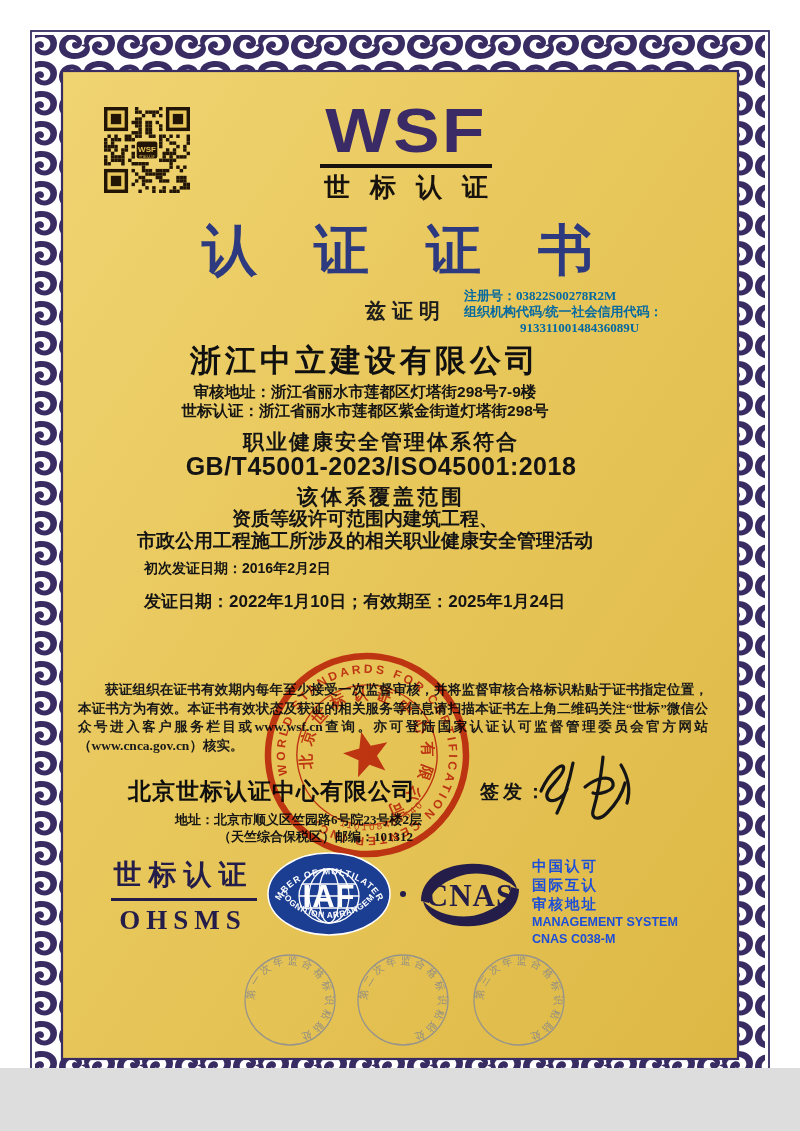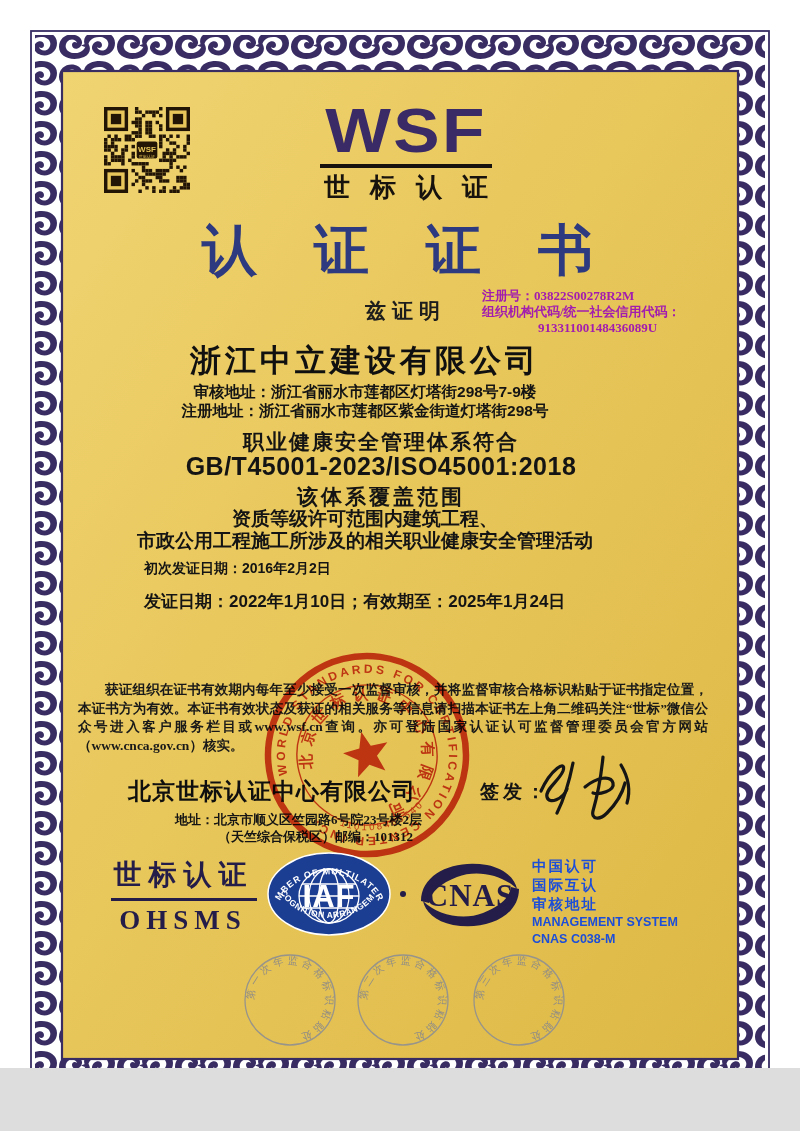--- a/index.html
+++ b/index.html
@@ -10,21 +10,21 @@
   
   .hdr{position:absolute;left:318px;top:101px;width:176px;text-align:center;}
   .wsf{font-size:61px;font-weight:900;color:#3a2a66;letter-spacing:2px;line-height:0.96;
        transform:scale(1.14,1.04);transform-origin:center;}
   .wsf-rule{height:4px;background:#17120d;margin:4px 2px 2px 2px;}
   .wsf-sub{font-size:26px;font-weight:800;color:#17120d;letter-spacing:20px;margin-right:-20px;white-space:nowrap;}
   
   .title{position:absolute;left:202px;top:214px;font-size:55px;font-weight:800;color:#2e3a7f;
          letter-spacing:57px;white-space:nowrap;}
   .zi{position:absolute;left:365px;top:297px;font:600 21px "Liberation Serif",serif;letter-spacing:6px;color:#1d1d1d;}
-  .reg{position:absolute;left:482px;top:288px;font:700 13px "Liberation Serif",serif;line-height:16px;color:#a21caf;}
+  .reg{position:absolute;left:464px;top:288px;font:700 13px "Liberation Serif",serif;line-height:16px;color:#0369a1;}
   .reg .l3{padding-left:56px;}
   .c365{position:absolute;left:45px;width:640px;text-align:center;white-space:nowrap;}
   .c381{position:absolute;left:61px;width:640px;text-align:center;white-space:nowrap;}
   .company{top:340px;font-size:31px;font-weight:800;letter-spacing:4px;color:#101010;}
   .addr1{top:382px;font-size:15.5px;font-weight:700;}
   .addr2{top:401px;font-size:15.5px;font-weight:700;}
   .sysline{top:428px;font:700 21px "Liberation Serif",serif;letter-spacing:2px;}
   .gbline{top:452px;font-size:25px;font-weight:800;letter-spacing:0.5px;}
   .scopelab{top:483px;font:700 21px "Liberation Serif",serif;letter-spacing:3px;}
   .scope1{top:506px;font-size:19px;font-weight:800;}
@@ -272,21 +272,21 @@
 
   <div class="zi">兹证明</div>
   <div class="reg">
     <div>注册号：03822S00278R2M</div>
     <div>组织机构代码/统一社会信用代码：</div>
     <div class="l3">91331100148436089U</div>
   </div>
 
   <div class="c365 company">浙江中立建设有限公司</div>
   <div class="c365 addr1">审核地址：浙江省丽水市莲都区灯塔街298号7-9楼</div>
-  <div class="c365 addr2">注册地址：浙江省丽水市莲都区紫金街道灯塔街298号</div>
+  <div class="c365 addr2">世标认证：浙江省丽水市莲都区紫金街道灯塔街298号</div>
 
   <div class="c381 sysline">职业健康安全管理体系符合</div>
   <div class="c381 gbline">GB/T45001-2023/ISO45001:2018</div>
   <div class="c381 scopelab">该体系覆盖范围</div>
   <div class="c365 scope1">资质等级许可范围内建筑工程、</div>
   <div class="c365 scope2">市政公用工程施工所涉及的相关职业健康安全管理活动</div>
 
   <div class="date1">初次发证日期：2016年2月2日</div>
   <div class="date2">发证日期：2022年1月10日；有效期至：2025年1月24日</div>
 

